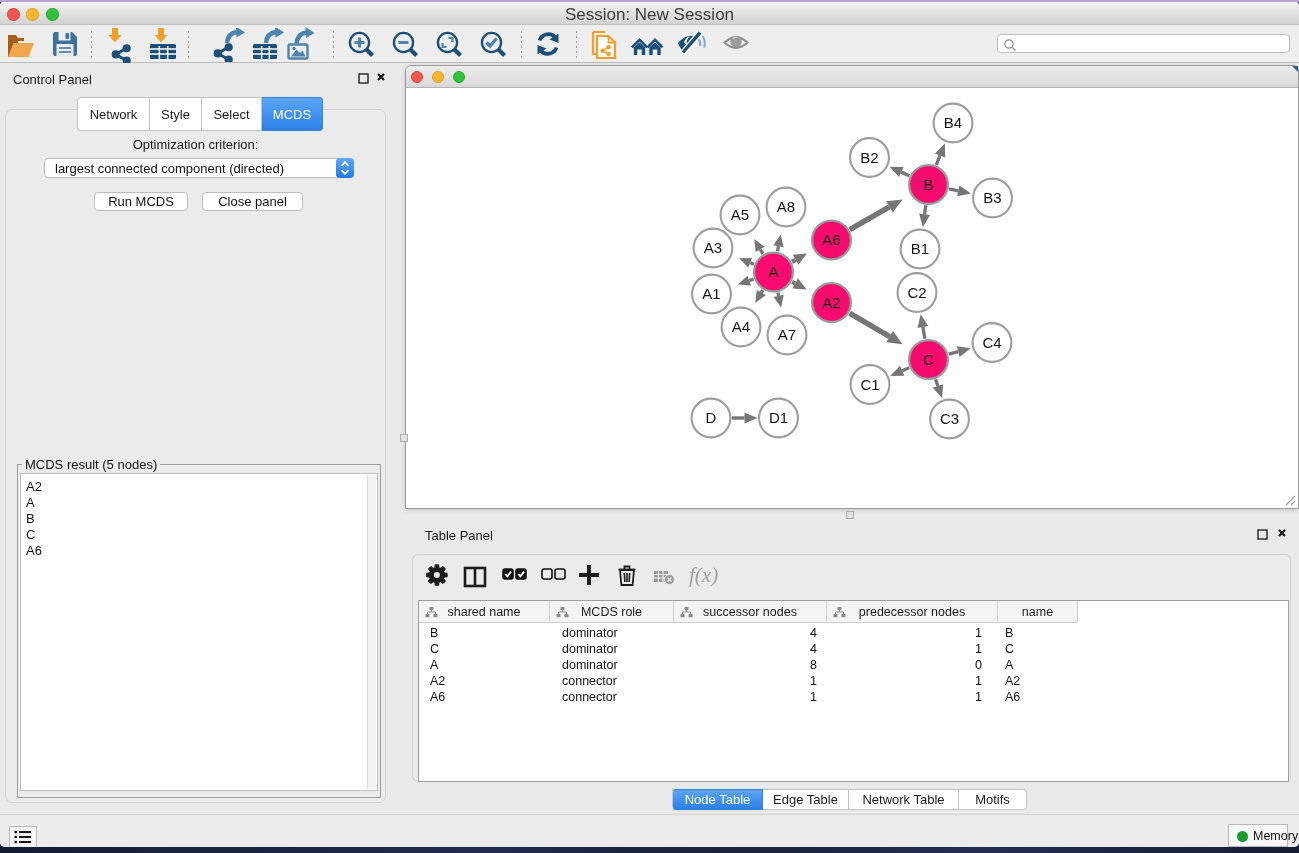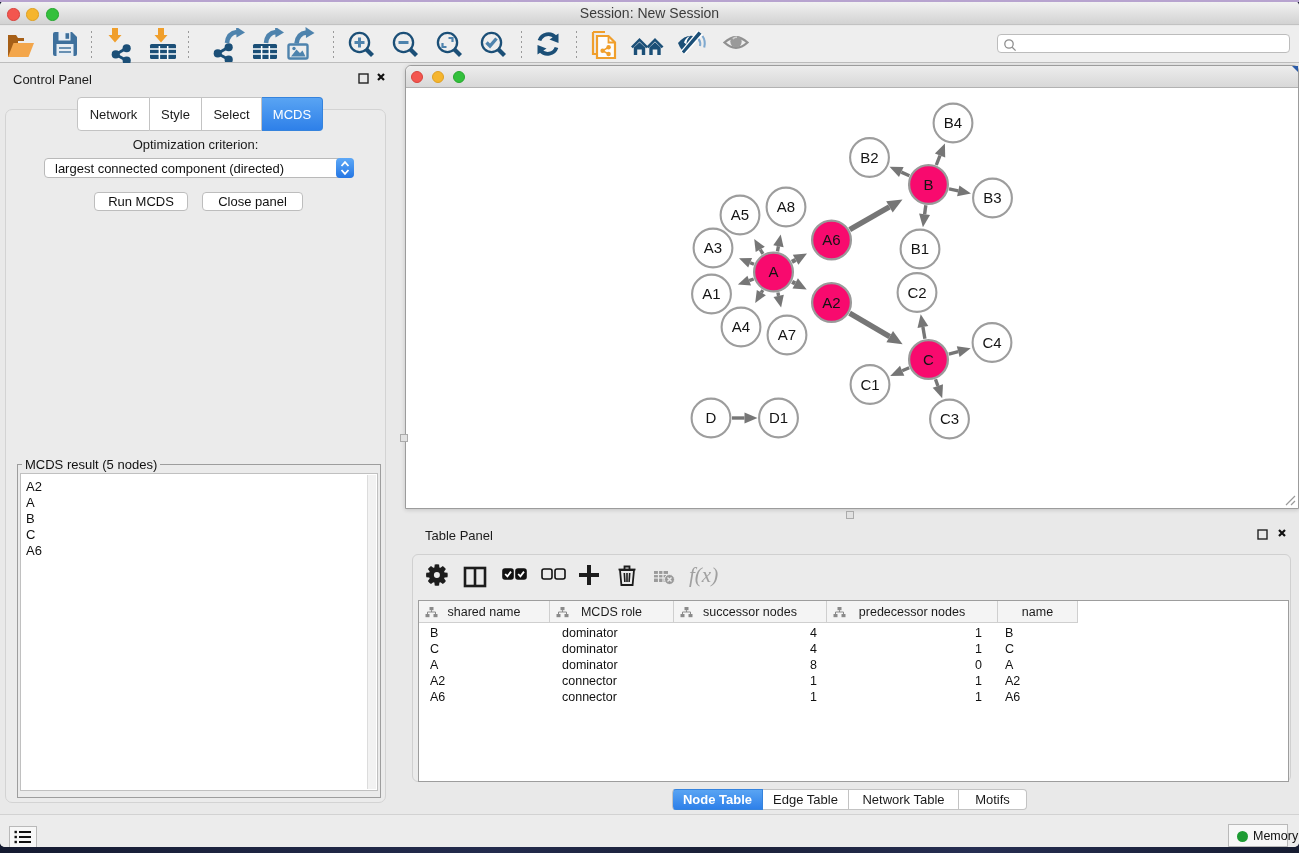--- a/index.html
+++ b/index.html
@@ -9,21 +9,21 @@
 #topline { position:absolute; left:0; top:0; width:1299px; height:1.6px; background:#b7a3cf; z-index:5;}
 #app { position:absolute; left:0; top:1px; width:1299px; height:846px; background:#e9e9e9;
   border-radius:5px 5px 5px 5px; z-index:4; overflow:hidden; }
 
 #titlebar { position:absolute; left:0; top:0; width:1299px; height:24px;
   background:linear-gradient(#f3f3f3,#dcdcdc 70%,#d2d2d2); border-bottom:1px solid #c2c2c2; }
 .tl { position:absolute; width:12.5px; height:12.5px; border-radius:50%; top:7px; }
 #titlebar .t1 { left:7px;  background:#f3564f; border:0.5px solid #d8433d;}
 #titlebar .t2 { left:26px; background:#f5b52e; border:0.5px solid #dfa023;}
 #titlebar .t3 { left:46px; background:#33c03c; border:0.5px solid #26a82f;}
-#titletext { position:absolute; top:4px; width:100%; text-align:center; font-size:14px; color:#3c3c3c; }
+#titletext { position:absolute; top:4px; width:100%; text-align:center; font-size:17px; color:#3c3c3c; }
 
 #toolbar { position:absolute; left:0; top:25px; width:1299px; height:37px; background:#eeeeee; border-bottom:1px solid #bdbdbd; }
 .tdiv { position:absolute; top:5px; height:27px; width:1px;
   background-image:linear-gradient(#9a9a9a 40%, rgba(0,0,0,0) 0%); background-size:1px 5px; }
 .ticon { position:absolute; top:3px; }
 #search { position:absolute; left:997px; top:8px; width:293px; height:19px; background:#fff;
   border:1px solid #bcbcbc; border-radius:4px; }
 #search svg { position:absolute; left:5px; top:2.5px; }
 
 #main { position:absolute; left:0; top:62px; width:1299px; height:751px; background:#e9e9e9; }
@@ -466,21 +466,21 @@
           <div class="td" style="left:443px;top:72px;width:120px;text-align:right;">1</div>
           <div class="td" style="left:586px;top:72px;">A2</div>
           <div class="td" style="left:11px;top:88px;">A6</div>
           <div class="td" style="left:143px;top:88px;">connector</div>
           <div class="td" style="left:283px;top:88px;width:115px;text-align:right;">1</div>
           <div class="td" style="left:443px;top:88px;width:120px;text-align:right;">1</div>
           <div class="td" style="left:586px;top:88px;">A6</div>
         </div>
       </div>
       <div class="seg" style="left:267px; top:268px; height:21px;">
-        <div class="s sel" style="width:91px;font-weight:bold;">Node Table</div>
+        <div class="s sel" style="width:91px;">Node Table</div>
         <div class="s" style="width:86px;">Edge Table</div>
         <div class="s" style="width:110px;">Network Table</div>
         <div class="s" style="width:68px;">Motifs</div>
       </div>
     </div>
   </div>
   <div id="status">
     <div id="listbtn"><svg width="26" height="20" viewBox="0 0 26 20">
           <g stroke="#111" stroke-width="2.2">
             <line x1="9" y1="5" x2="21" y2="5"></line>

